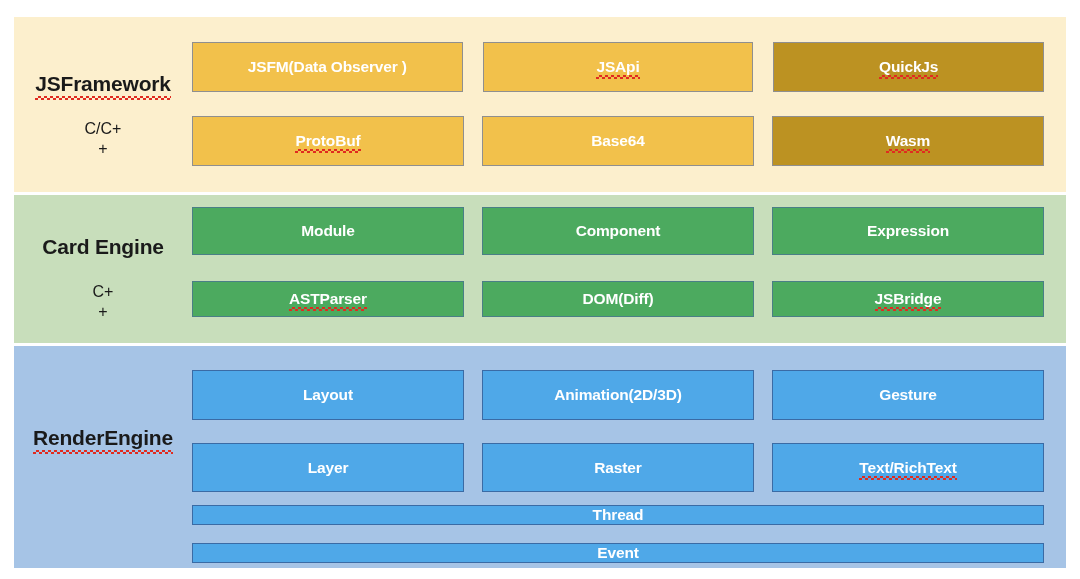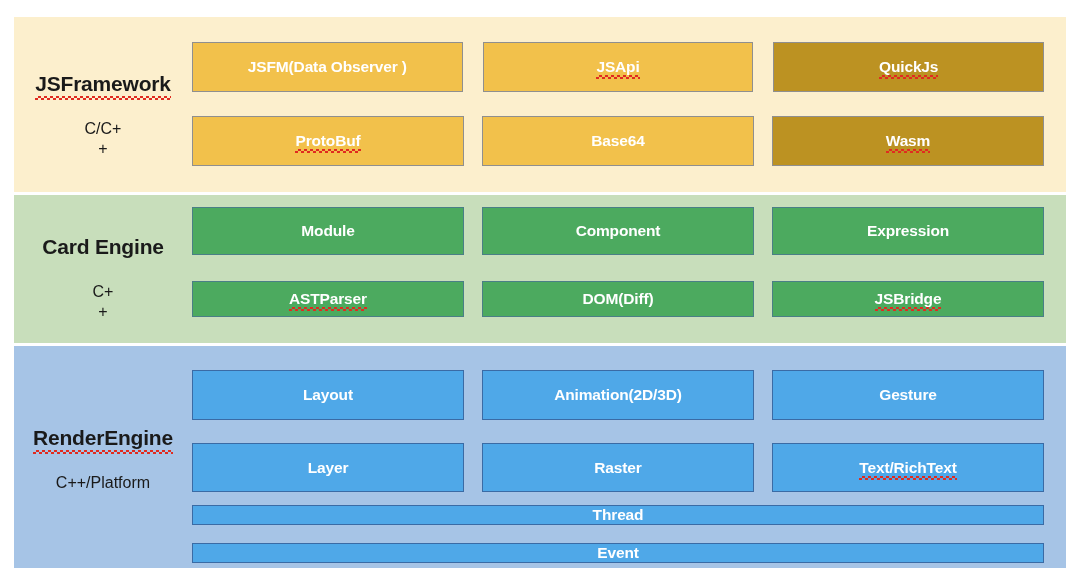--- a/index.html
+++ b/index.html
@@ -220,21 +220,20 @@
         <div class="box green">
           <span class="box-label squiggle">JSBridge</span>
         </div>
       </div>
     </div>
   </div>
 
   <div class="layer layer-renderengine">
     <div class="layer-label">
       <span class="layer-title squiggle">RenderEngine</span>
-      <div class="layer-subtitle">C++/Platform</div>
     </div>
     <div class="grid">
       <div class="box-row row-0">
         <div class="box blue">
           <span class="box-label">Layout</span>
         </div>
         <div class="box blue">
           <span class="box-label">Animation(2D/3D)</span>
         </div>
         <div class="box blue">

